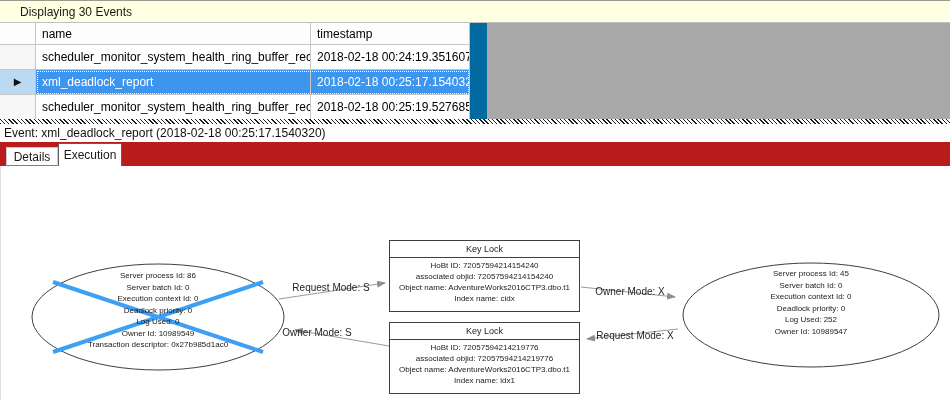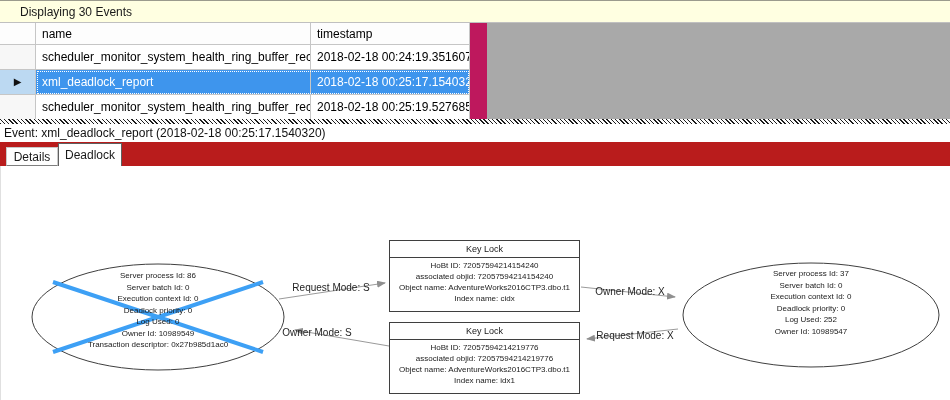--- a/index.html
+++ b/index.html
@@ -14,21 +14,21 @@
     position:absolute; left:0; top:0; width:950px; height:23px;
     background:#ffffe1; border-top:1px solid #9b9b8d; border-bottom:1px solid #c0c0c0;
     display:flex; align-items:center; padding-left:20px; color:#1a1a1a;
   }
 
   
   .grid-area {
     position:absolute; left:0; top:23px; width:950px; height:96px;
     background:#a9a9a9;
   }
-  .grid-table { position:absolute; left:0; top:0; width:487px; background:#be185d; }
+  .grid-table { position:absolute; left:0; top:0; width:487px; background:#0369a1; }
   .grid-row { display:flex; }
   .cell {
     border-right:1px solid #c6c6c6; border-bottom:1px solid #c6c6c6;
     display:flex; align-items:center; padding-left:6px; overflow:hidden;
     white-space:nowrap; background:#fff;
   }
   .c-ind  { width:36px; padding-left:0; justify-content:center; background:#f7f7f7; }
   .c-name { width:275px; }
   .c-ts   { width:159px; }
   .hdr .cell { height:22px; background:#fdfdfd; }
@@ -152,21 +152,21 @@
 
   <div class="event-bar">
     <span>Event: xml_deadlock_report (2018-02-18 00:25:17.1540320)</span>
   </div>
 
   <div class="tab-strip">
     <div class="tab tab-inactive">
       <span>Details</span>
     </div>
     <div class="tab tab-active">
-      <span>Deadlock</span>
+      <span>Execution</span>
     </div>
   </div>
 
   <div class="canvas">
 
     <svg width="950" height="234">
       <defs>
         <marker id="arrow" markerWidth="9" markerHeight="7" refX="8" refY="3.5" orient="auto">
           <polygon points="0 0, 9 3.5, 0 7" fill="#8f8f8f"></polygon>
         </marker>
@@ -189,21 +189,21 @@
       <div>Server process Id: 86</div>
       <div>Server batch Id: 0</div>
       <div>Execution context Id: 0</div>
       <div>Deadlock priority: 0</div>
       <div>Log Used: 0</div>
       <div>Owner Id: 10989549</div>
       <div>Transaction descriptor: 0x27b985d1ac0</div>
     </div>
 
     <div class="node-text p-right">
-      <div>Server process Id: 37</div>
+      <div>Server process Id: 45</div>
       <div>Server batch Id: 0</div>
       <div>Execution context Id: 0</div>
       <div>Deadlock priority: 0</div>
       <div>Log Used: 252</div>
       <div>Owner Id: 10989547</div>
     </div>
 
     <div class="lockbox lock-top">
       <div class="lock-title">Key Lock</div>
       <div class="lock-lines">

